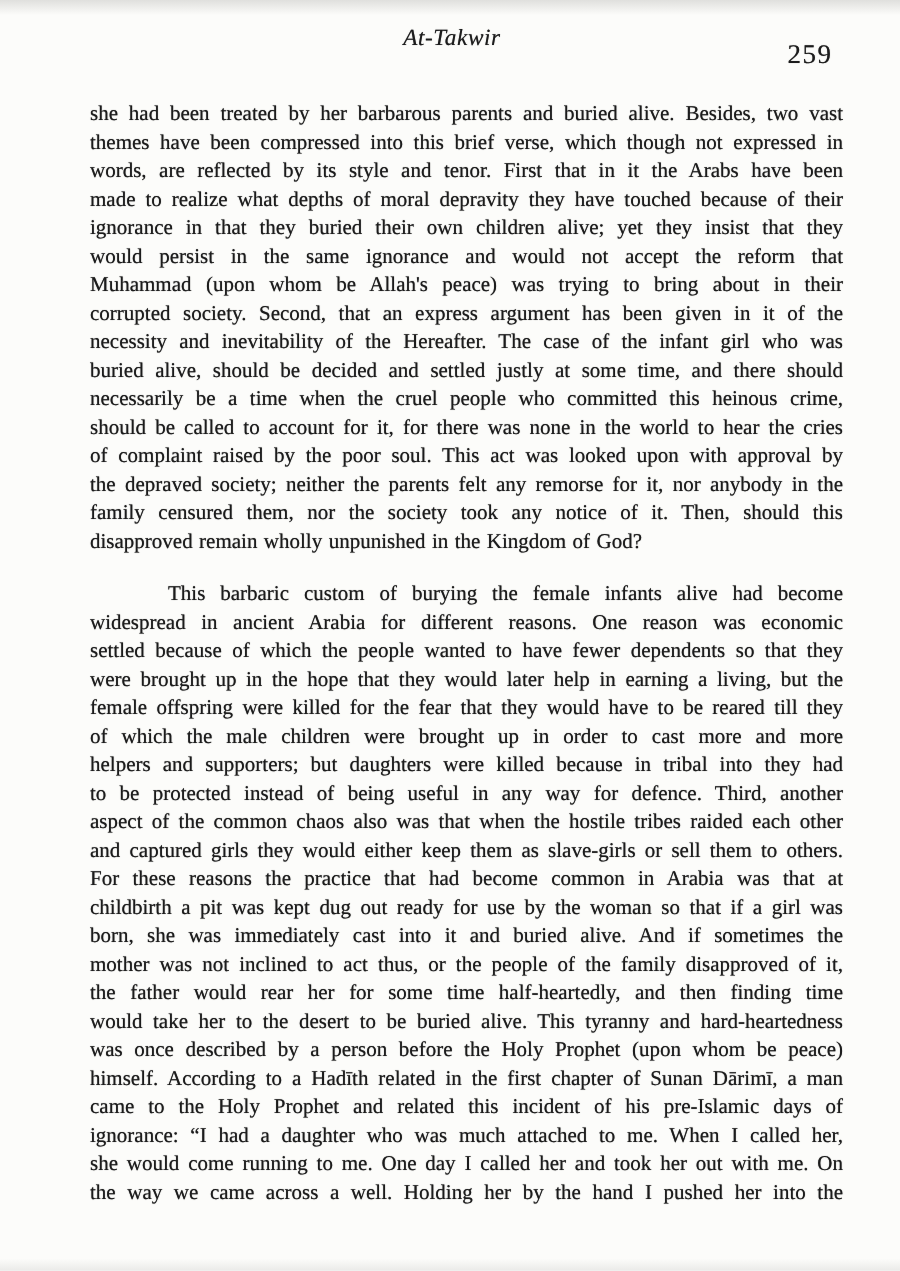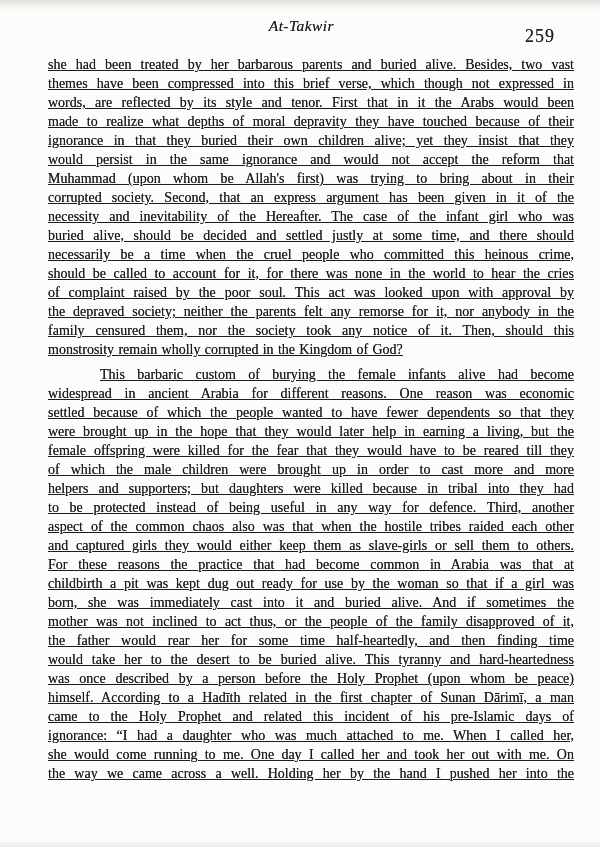--- a/index.html
+++ b/index.html
@@ -60,21 +60,21 @@
     letter-spacing: 1px;
     text-shadow: 0 0 0.5px rgba(28,28,28,0.7);
     text-align: center;
   }
   .body-text {
     position: absolute;
     top: 51px;
     left: 44px;
     width: 534px;
   }
-  .paragraph { margin: 4px; text-decoration: underline; }
+  .paragraph { margin: 16px; }
   .paragraph + .paragraph { margin-top: 6px; }
   .line {
     font-size: 14px;
     line-height: 19px;
     height: 19px;
     text-align: justify;
     text-align-last: justify;
     word-spacing: 0.8px;
     white-space: normal;
     text-shadow: 0 0 0.55px rgba(25,25,25,0.8);
@@ -87,34 +87,34 @@
 
 <div class="page">
   <header class="running-header">
     <span class="title">At-Takwir</span>
     <span class="page-num">259</span>
   </header>
   <main class="body-text" id="body-text">
       <div class="paragraph">
         <div class="line">she had been treated by her barbarous parents and buried alive. Besides, two vast</div>
         <div class="line">themes have been compressed into this brief verse, which though not expressed in</div>
-        <div class="line">words, are reflected by its style and tenor. First that in it the Arabs would been</div>
+        <div class="line">words, are reflected by its style and tenor. First that in it the Arabs have been</div>
         <div class="line">made to realize what depths of moral depravity they have touched because of their</div>
         <div class="line">ignorance in that they buried their own children alive; yet they insist that they</div>
         <div class="line">would persist in the same ignorance and would not accept the reform that</div>
-        <div class="line">Muhammad (upon whom be Allah's first) was trying to bring about in their</div>
+        <div class="line">Muhammad (upon whom be Allah's peace) was trying to bring about in their</div>
         <div class="line">corrupted society. Second, that an express argument has been given in it of the</div>
         <div class="line">necessity and inevitability of the Hereafter. The case of the infant girl who was</div>
         <div class="line">buried alive, should be decided and settled justly at some time, and there should</div>
         <div class="line">necessarily be a time when the cruel people who committed this heinous crime,</div>
         <div class="line">should be called to account for it, for there was none in the world to hear the cries</div>
         <div class="line">of complaint raised by the poor soul. This act was looked upon with approval by</div>
         <div class="line">the depraved society; neither the parents felt any remorse for it, nor anybody in the</div>
         <div class="line">family censured them, nor the society took any notice of it. Then, should this</div>
-        <div class="line last-flush">monstrosity remain wholly corrupted in the Kingdom of God?</div>
+        <div class="line last-flush">disapproved remain wholly unpunished in the Kingdom of God?</div>
       </div>
       <div class="paragraph">
         <div class="line first-indent">This barbaric custom of burying the female infants alive had become</div>
         <div class="line">widespread in ancient Arabia for different reasons. One reason was economic</div>
         <div class="line">settled because of which the people wanted to have fewer dependents so that they</div>
         <div class="line">were brought up in the hope that they would later help in earning a living, but the</div>
         <div class="line">female offspring were killed for the fear that they would have to be reared till they</div>
         <div class="line">of which the male children were brought up in order to cast more and more</div>
         <div class="line">helpers and supporters; but daughters were killed because in tribal into they had</div>
         <div class="line">to be protected instead of being useful in any way for defence. Third, another</div>

